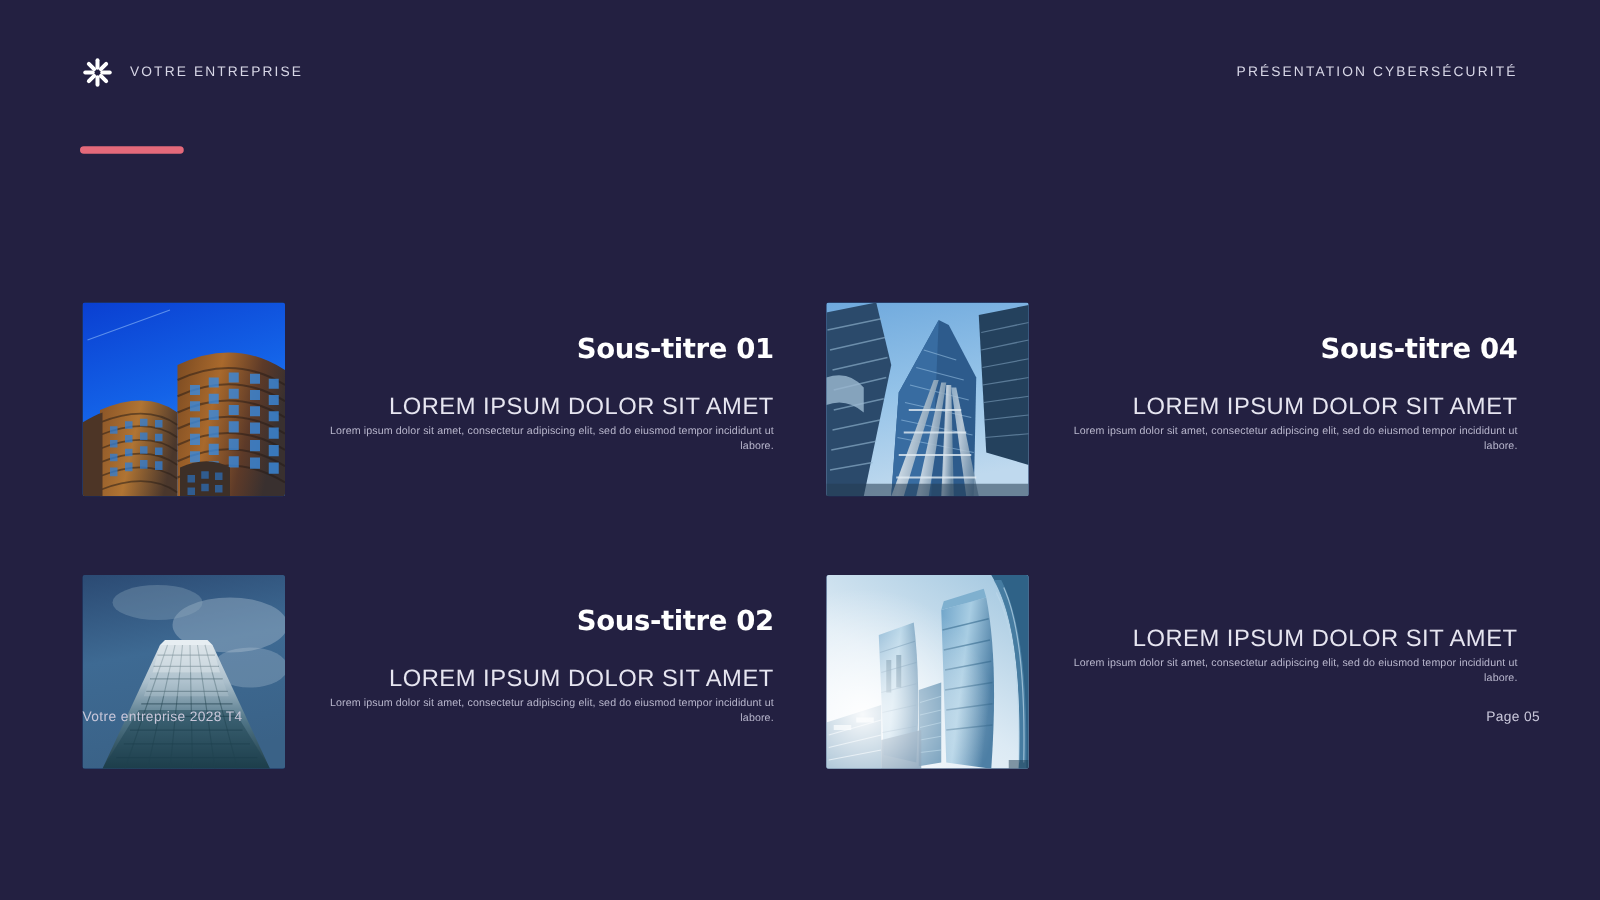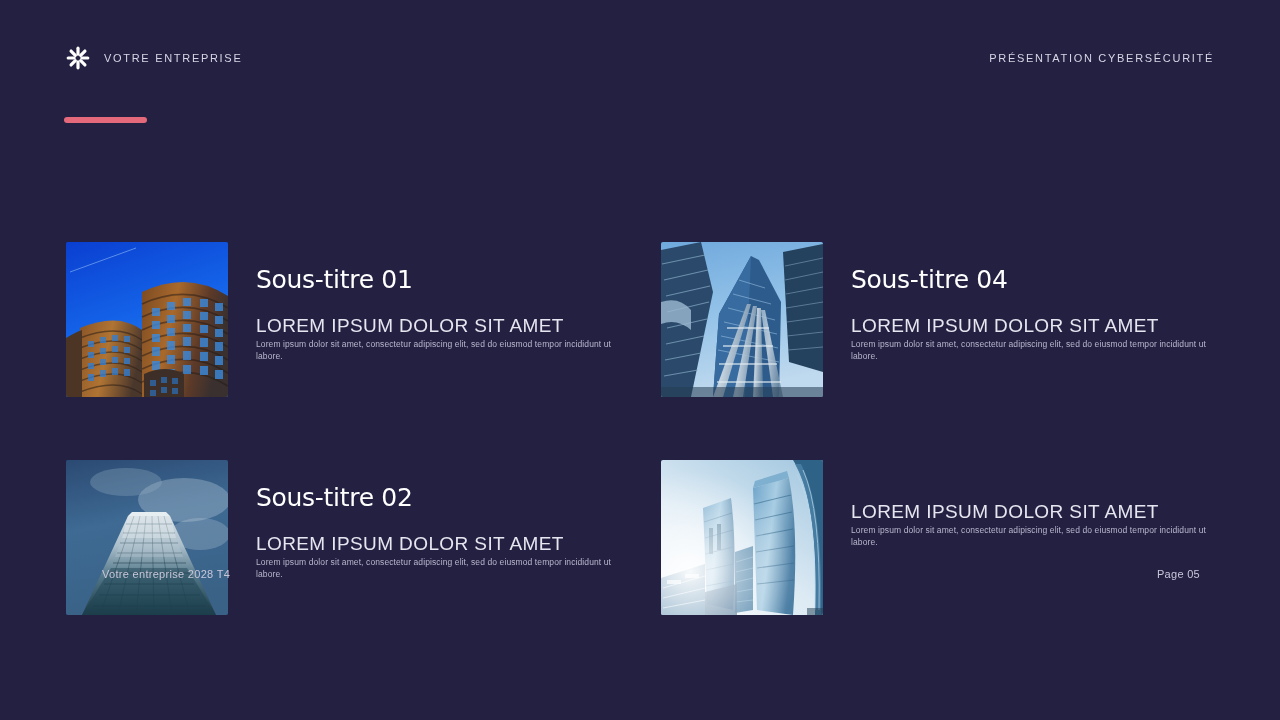--- a/index.html
+++ b/index.html
@@ -8,20 +8,21 @@
     width:1280px; height:720px;
     background:#232041;
     font-family:"Liberation Sans", sans-serif;
     overflow:hidden;
   }
 
   .slide {
     position:relative;
     width:1280px; height:628px;
     background:#232041;
+    text-align:right;
   }
 
   
   .header {
     position:absolute; top:44px; left:66px; right:66px;
     height:28px;
     display:flex; align-items:center; justify-content:space-between;
   }
   .brand { display:flex; align-items:center; gap:14px; }
   .brand-mark { width:24px; height:24px; display:block; flex:none; }
@@ -61,38 +62,38 @@
 
   .thumb {
     width:162px; height:155px; flex:none;
     border-radius:2px; overflow:hidden; position:relative;
     background:#1b3a6b;
   }
   .thumb svg { display:block; width:100%; height:100%; }
 
   .card-body { padding-top:22px; min-width:0; }
   .card-title {
-    font-size:25px; line-height:32px; font-weight:400;
+    font-size:22px; line-height:32px; font-weight:700;
     color:#ffffff; letter-spacing:-0.3px;
     font-family:"DejaVu Sans", sans-serif;
   }
   .card-sub {
     margin-top:18px;
     font-size:19px; line-height:24px; font-weight:400;
     color:#e6e5f0; letter-spacing:0.4px;
   }
   .card-text {
     font-size:8.5px; line-height:12px; font-weight:400;
     color:#b9b7cd; letter-spacing:0.1px;
   }
 
   
   .footer {
-    position:absolute; bottom:48px; left:66px; right:80px;
-    display:flex; align-items:center; justify-content:space-between;margin-left:36px;
+    position:absolute; bottom:48px; left:66px; right:48px;
+    display:flex; align-items:center; justify-content:space-between;
   }
   .footer-left, .footer-right {
     font-size:11px; color:#c9c7da; font-weight:400; letter-spacing:0.3px;
   }
 </style>
 </head>
 <body>
 
 <div class="slide">
 

